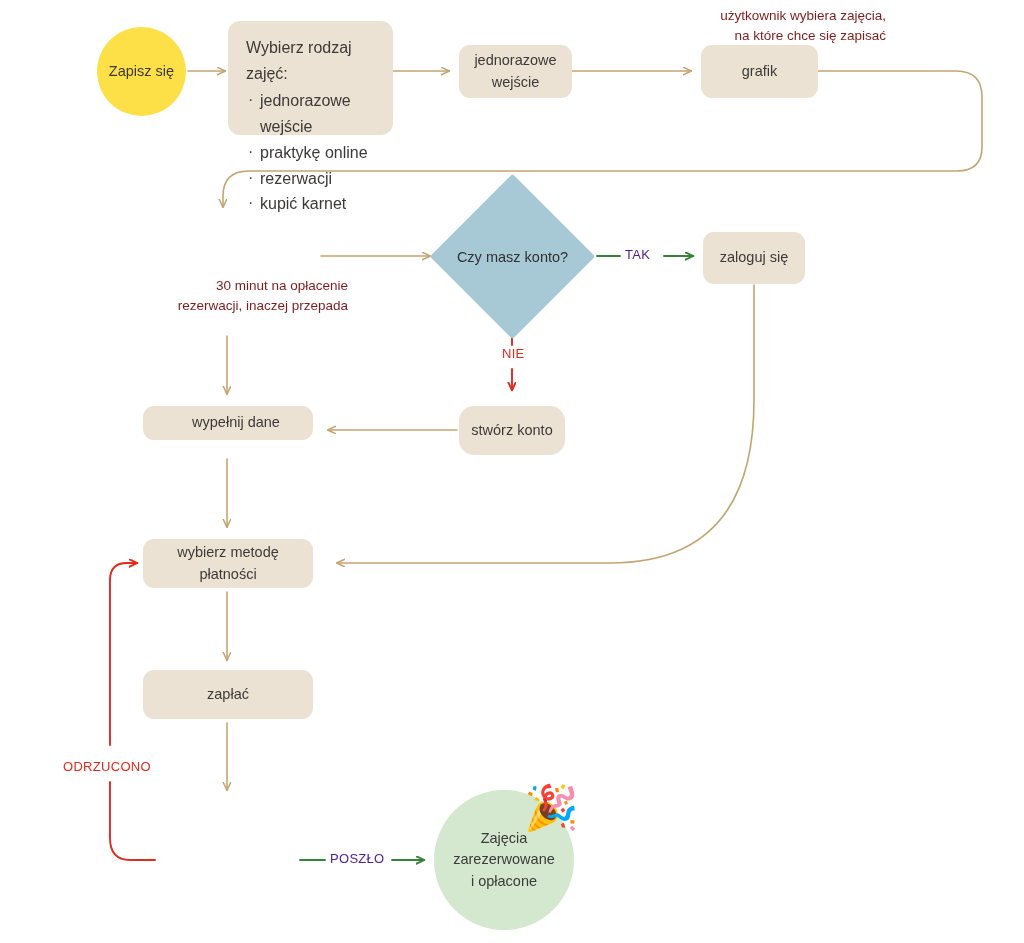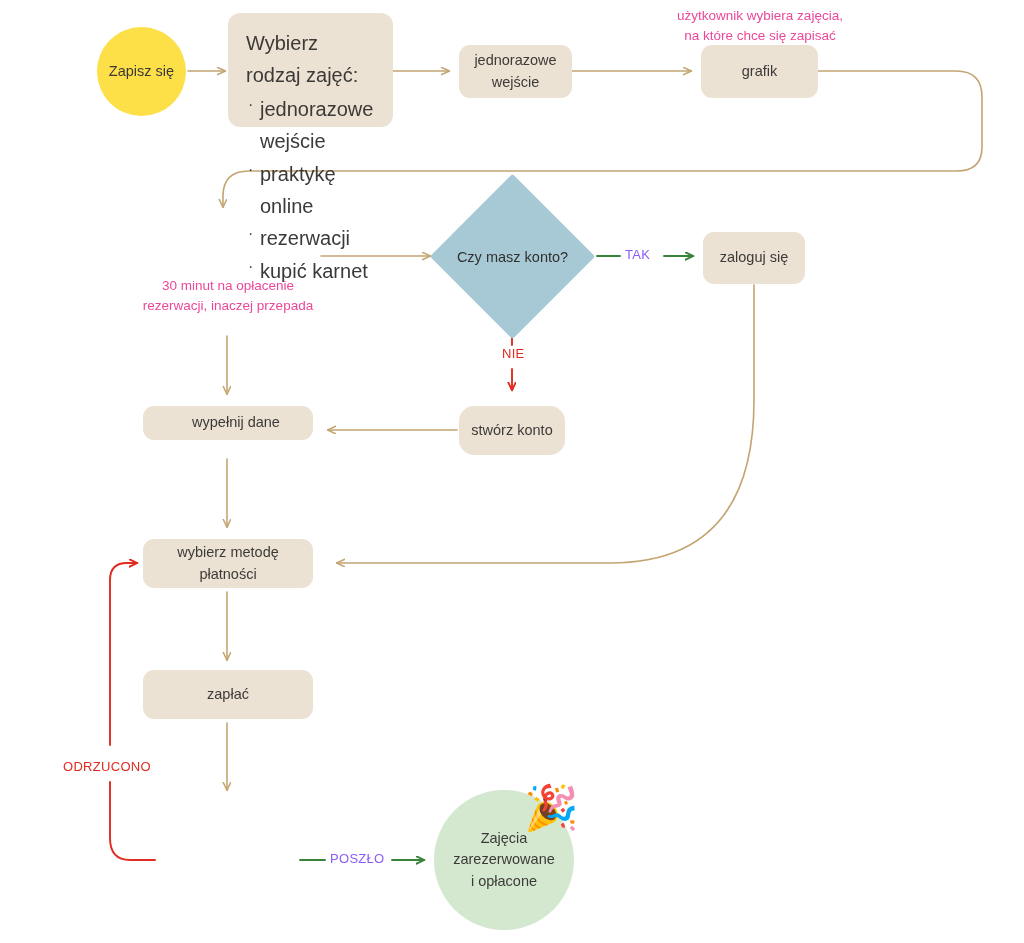--- a/index.html
+++ b/index.html
@@ -40,24 +40,25 @@
     font-size: 14.5px;
     line-height: 1.5;
     color: #3c3a38;
     padding: 4px 8px;
   }
   .box-list {
     background: #ece2d3;
     border-radius: 12px;
     display: block;
     text-align: left;
-    font-size: 20px;
+    font-size: 16px;
     line-height: 1.62;
     color: #3c3a38;
     padding: 14px 18px 14px 18px;
+    margin-top: 8px;
   }
   .box-list .lead {
     display: block;
     margin-bottom: 1px;
   }
   .box-list ul {
     margin: 0;
     padding: 0;
     list-style: none;
   }
@@ -102,36 +103,36 @@
     display: flex;
     align-items: center;
     justify-content: center;
     font-size: 14.5px;
     color: #32302e;
     white-space: nowrap;
     z-index: 2;
   }
   .note {
     position: absolute;
-    text-align: center;
+    text-align: right;
     font-size: 13.5px;
     line-height: 1.5;
-    color: #ec4899;
+    color: #7f1d1d;
     z-index: 3;
   }
   .edge-label {
     position: absolute;
     font-size: 13px;
     letter-spacing: 0.3px;
     z-index: 4;
     background: #ffffff;
     padding: 0 3px;
     white-space: nowrap;
   }
-  .lbl-green { color: #8b5cf6; }
+  .lbl-green { color: #4c1d95; }
   .lbl-red { color: #e02b20; }
   .emoji {
     position: absolute;
     font-size: 44px;
     line-height: 1;
     z-index: 5;
     user-select: none;
   }
 </style>
 </head>

